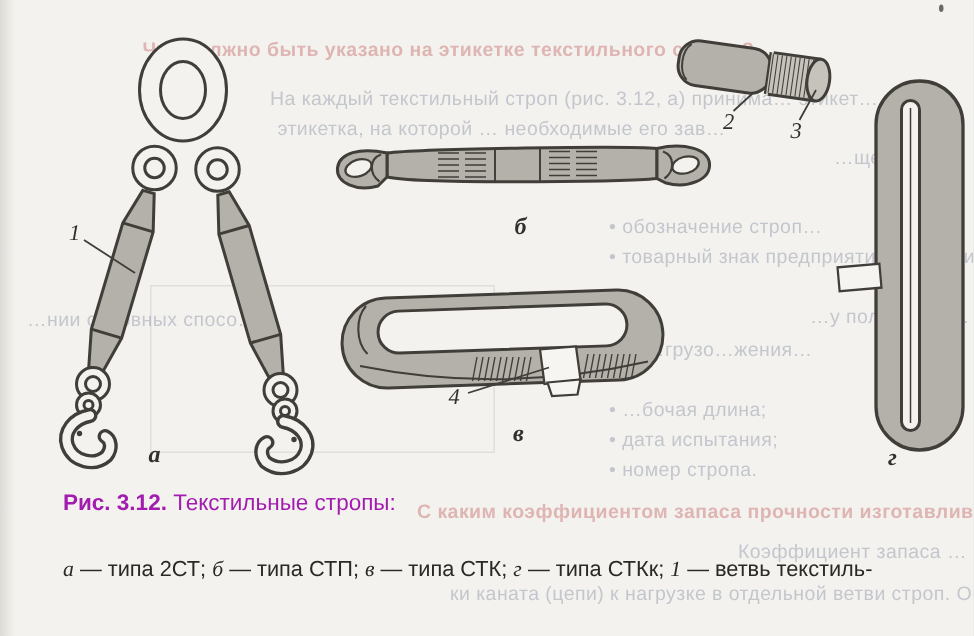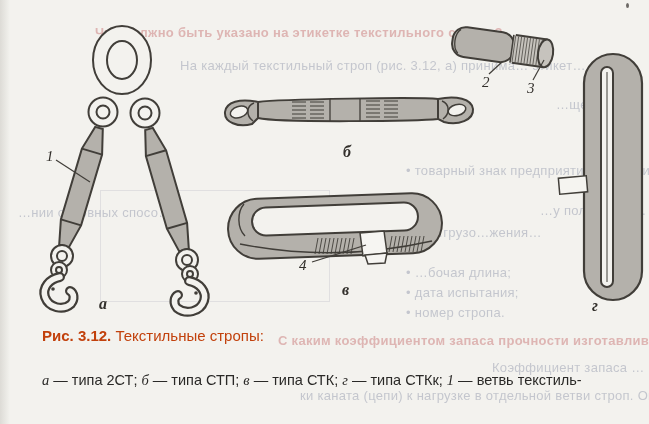--- a/index.html
+++ b/index.html
@@ -12,38 +12,40 @@
          white-space:nowrap;letter-spacing:.3px;filter:blur(.35px);z-index:1;}
   .ghost.red{color:rgba(193,98,98,.42);font-weight:bold;}
   .ghost-box{position:absolute;left:100px;top:190px;width:228px;height:110px;
          border:1px solid rgba(110,115,140,.14);z-index:1;}
   .fig-svg{position:absolute;left:0;top:0;z-index:2;}
   
   .flabel{position:absolute;z-index:3;font-family:"Liberation Serif",serif;font-style:italic;
           font-size:15px;color:#33302c;}
   .flabel.letter{font-weight:bold;font-size:16px;}
   
-  .cap-line{position:absolute;left:42px;z-index:4;color:#c2410c;}
+  .cap-line{position:absolute;left:42px;z-index:4;color:#a21caf;}
   .cap1{top:327px;font-size:15px;}
   .cap1 b{font-weight:bold;}
   .cap2{top:355px;font-size:14.5px;color:#2a2927;margin-top:17px;}
   .cap3{top:382px;font-size:14.5px;color:#2a2927;}
   .cap2 i,.cap3 i{font-family:"Liberation Serif",serif;}
   .speck{position:absolute;left:626px;top:3px;width:3px;height:5px;background:#6d6a66;
          border-radius:50%;z-index:3;}
 </style>
 </head>
 <body>
 
 <div class="page">
 
   <div class="ghost-box"></div>
   <div class="ghost red" style="left:95px;top:25px">Что должно быть указано на этикетке текстильного стропа?</div>
   <div class="ghost" style="left:180px;top:58px">На каждый текстильный строп (рис. 3.12, а) принима… этикет…</div>
+  <div class="ghost" style="left:185px;top:78px">этикетка, на которой … необходимые его зав…</div>
   <div class="ghost" style="left:556px;top:97px">…щении:</div>
+  <div class="ghost" style="left:406px;top:143px">• обозначение строп…</div>
   <div class="ghost" style="left:406px;top:163px">• товарный знак предприятия-изготовителя;</div>
   <div class="ghost" style="left:18px;top:205px">…нии основных спосо…</div>
   <div class="ghost" style="left:540px;top:203px">…у положении…</div>
   <div class="ghost" style="left:430px;top:225px">…грузо…жения…</div>
   <div class="ghost" style="left:406px;top:265px">• …бочая длина;</div>
   <div class="ghost" style="left:406px;top:305px">• номер стропа.</div>
   <div class="ghost" style="left:406px;top:285px">• дата испытания;</div>
   <div class="ghost red" style="left:278px;top:333px">С каким коэффициентом запаса прочности изготавливают стропы?</div>
   <div class="ghost" style="left:492px;top:360px">Коэффициент запаса …</div>
   <div class="ghost" style="left:300px;top:388px">ки каната (цепи) к нагрузке в отдельной ветви строп. Он показыва…</div>

